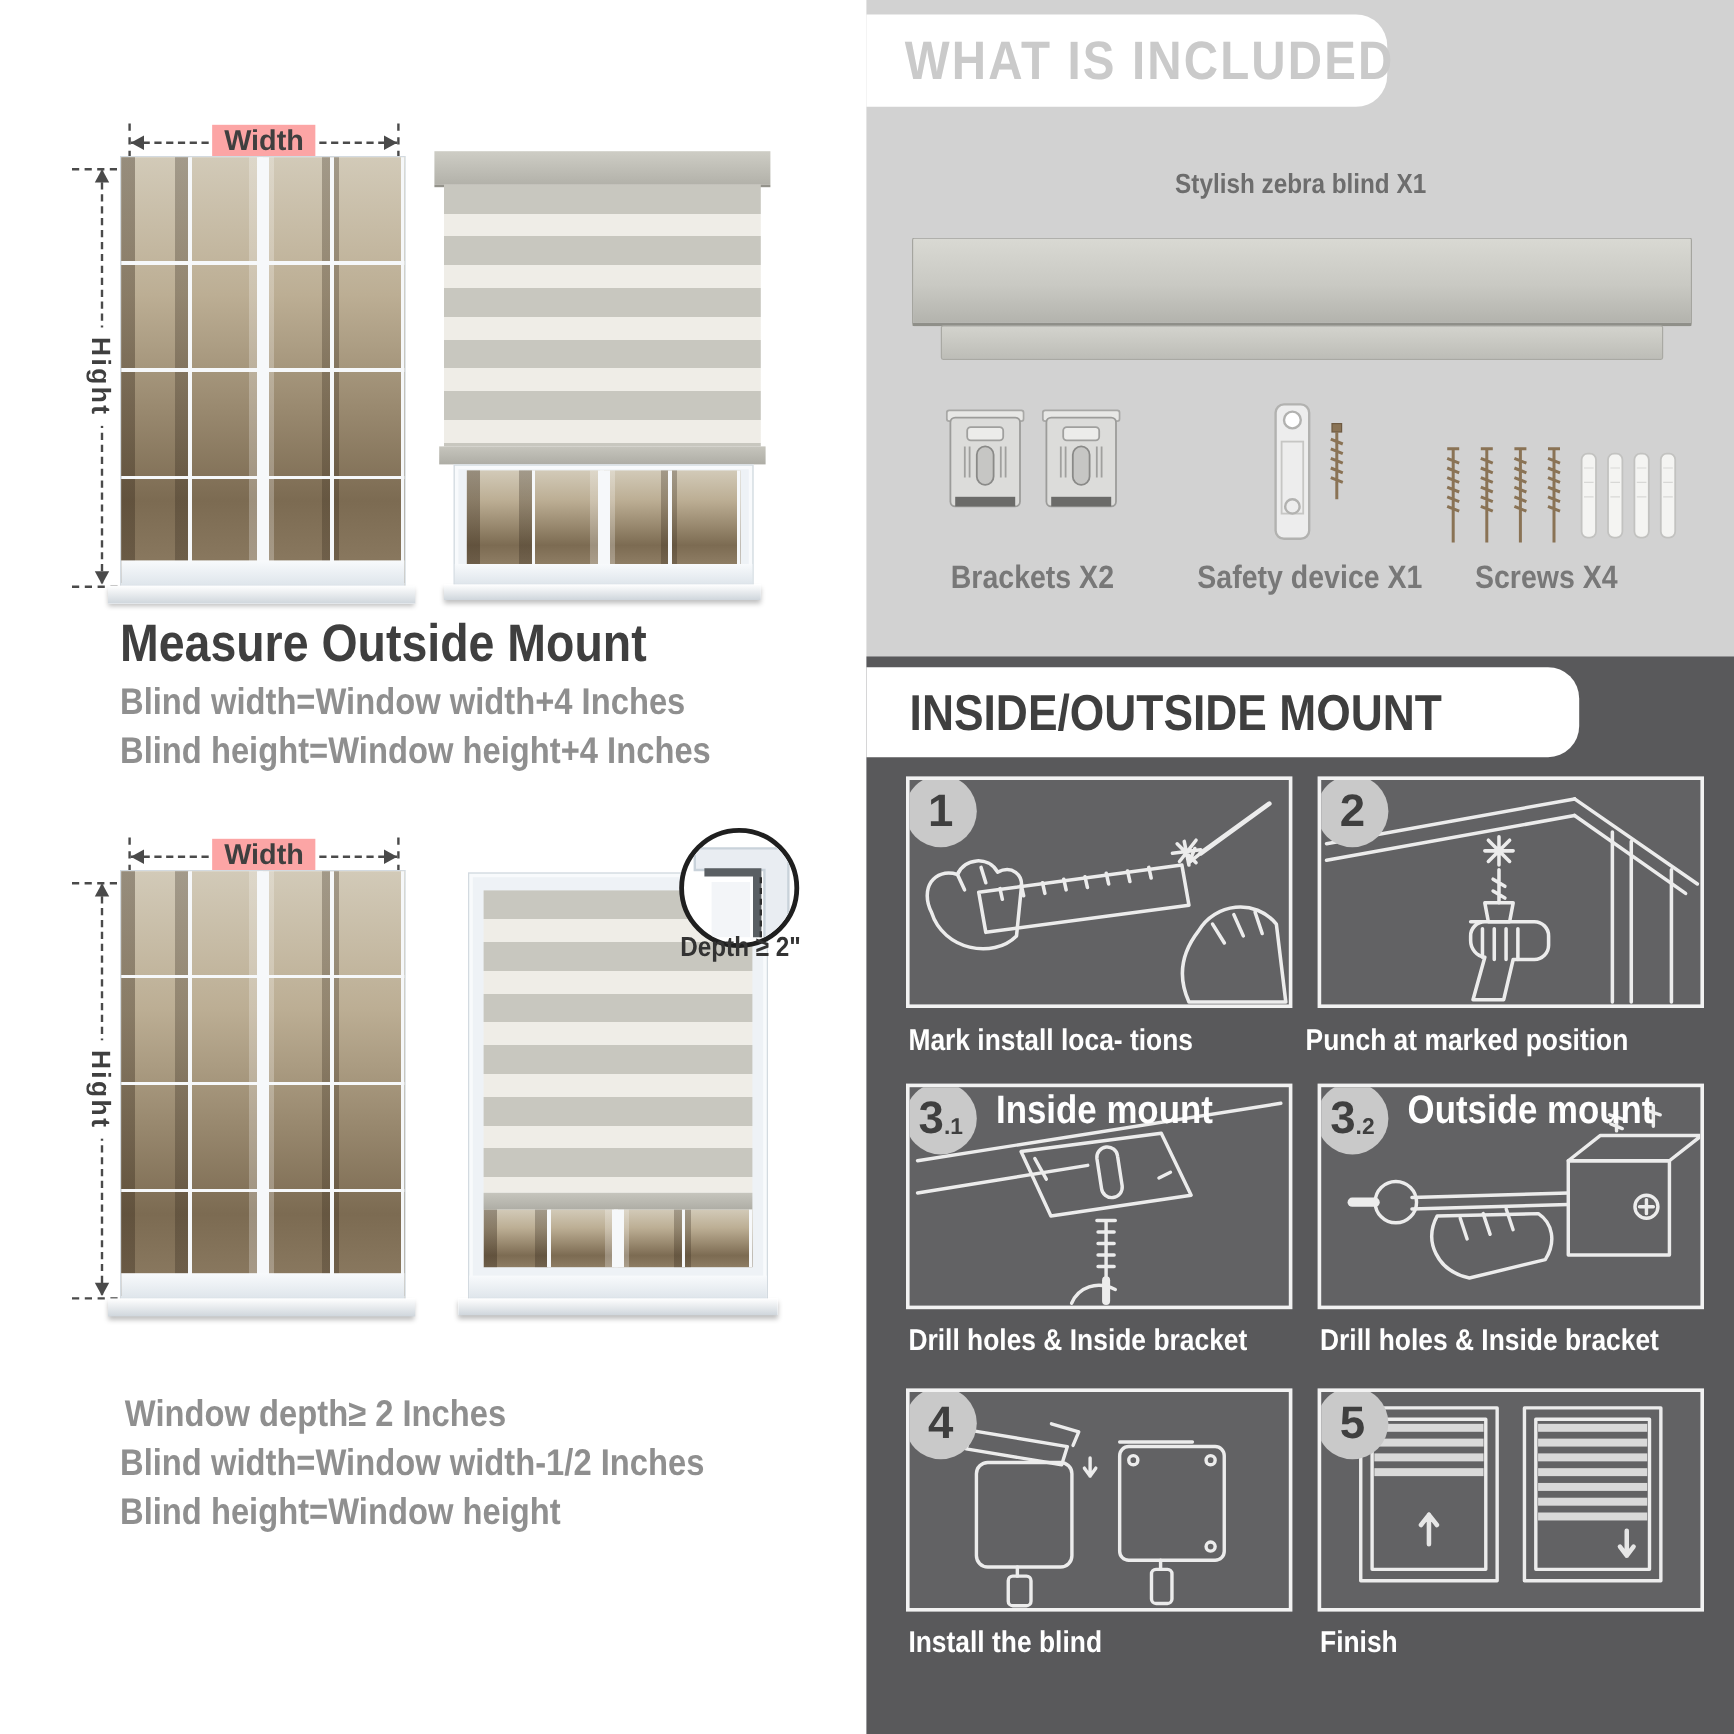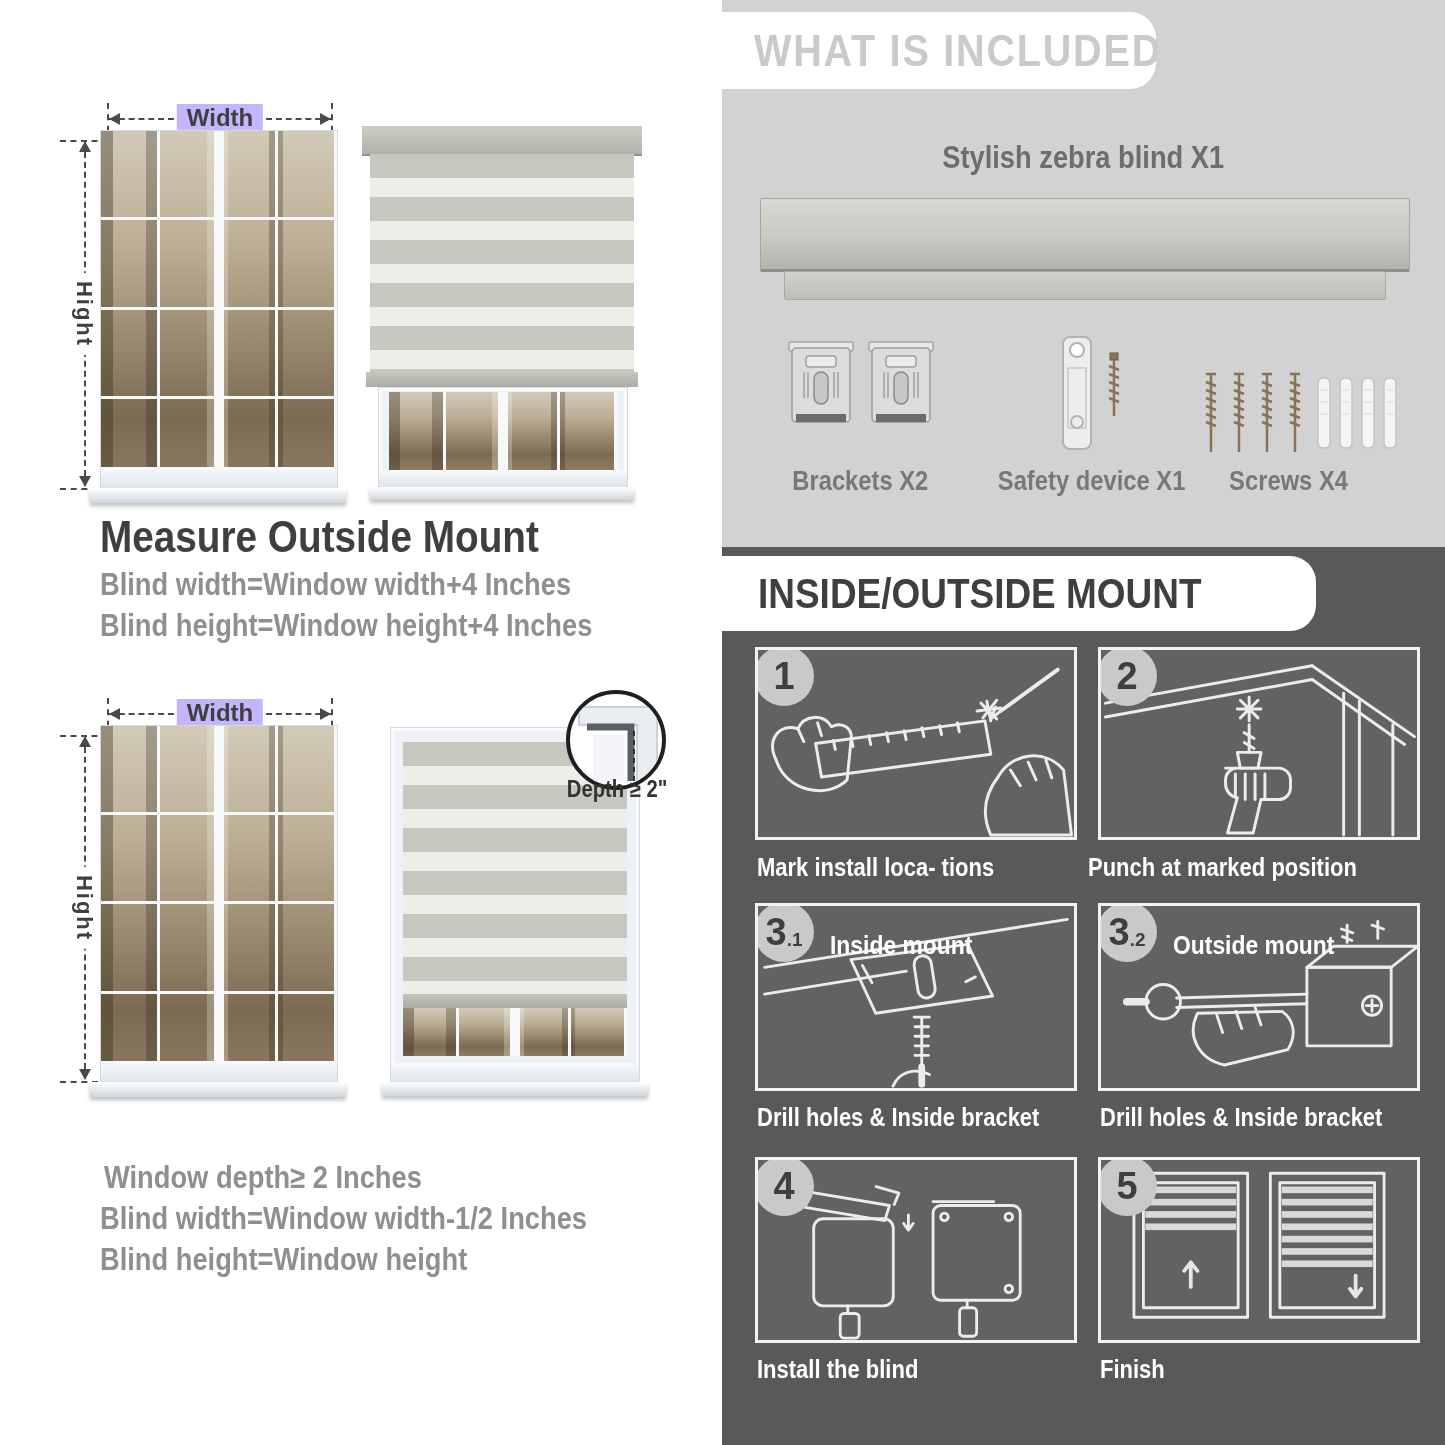--- a/index.html
+++ b/index.html
@@ -12,21 +12,21 @@
   
   .banner-measure{left:0;top:12px;width:470px;height:77px;background:#bcbcbc;
      border-radius:0 26px 26px 0;display:flex;align-items:center;padding-left:34px;
      color:#ffffff;font-size:47px;font-weight:bold;letter-spacing:1px;box-sizing:border-box;}
   .sec-title{color:#3f3f3f;font-size:44px;font-weight:bold;}
   .formula{color:#8f8f8f;font-size:31px;font-weight:bold;}
 
   
   .wline{height:0;border-top:2px dashed #4a4a4a;}
   .vguide{width:0;border-left:2px dashed #4a4a4a;}
-  .wlabel{background:#c4b5fd;color:#3f3f3f;font-size:24px;font-weight:bold;padding:0 10px;}
+  .wlabel{background:#fca5a5;color:#3f3f3f;font-size:24px;font-weight:bold;padding:0 10px;}
   .arr-l{width:0;height:0;border-top:6px solid transparent;border-bottom:6px solid transparent;border-right:11px solid #4a4a4a;}
   .arr-r{width:0;height:0;border-top:6px solid transparent;border-bottom:6px solid transparent;border-left:11px solid #4a4a4a;}
   .arr-u{width:0;height:0;border-left:6px solid transparent;border-right:6px solid transparent;border-bottom:11px solid #4a4a4a;}
   .arr-d{width:0;height:0;border-left:6px solid transparent;border-right:6px solid transparent;border-top:11px solid #4a4a4a;}
   .hline-v{width:0;border-left:2px dashed #4a4a4a;}
   .hlabel{background:#ffffff;color:#3f3f3f;font-size:22px;font-weight:bold;
           writing-mode:vertical-rl;padding:8px 0;letter-spacing:2px;}
 
   
   .winframe{background:#eef2f6;border:1px solid #d3dae0;box-shadow:inset 0 0 0 3px #f8fafc;}
@@ -60,39 +60,39 @@
   .depth-label{color:#333333;font-size:23px;font-weight:bold;}
 
   .warn-text{color:#a9a9a9;font-size:24px;font-weight:bold;line-height:37px;}
 
   
   .right-bg{left:722px;top:0;width:723px;height:547px;background:#d2d2d2;}
   .banner-included{left:722px;top:12px;width:434px;height:77px;background:#ffffff;
      border-radius:0 26px 26px 0;display:flex;align-items:center;padding-left:32px;
      color:#cacaca;font-size:45px;font-weight:bold;letter-spacing:2px;box-sizing:border-box;}
   .product-title{left:722px;top:140px;width:723px;text-align:center;color:#6d6d6d;
-     font-size:31px;font-weight:bold;}
+     font-size:23px;font-weight:bold;}
   .headrail-top{left:760px;top:198px;width:648px;height:70px;
      background:linear-gradient(180deg,#d9d9d3 0%,#c9c9c3 55%,#b3b3ad 100%);
      border:1px solid #a5a59f;border-bottom:3px solid #8f8f89;border-radius:2px;}
   .headrail-lip{left:784px;top:271px;width:600px;height:27px;
      background:linear-gradient(180deg,#d3d3cd,#bdbdb7);border:1px solid #a9a9a3;border-radius:2px;}
   .item-label{color:#787878;font-size:27px;font-weight:bold;text-align:center;}
 
   .dark-bg{left:722px;top:547px;width:723px;height:898px;background:#59595b;}
   .banner-mount{left:722px;top:556px;width:594px;height:75px;background:#ffffff;
      border-radius:0 26px 26px 0;display:flex;align-items:center;padding-left:36px;
      color:#3f3f3f;font-size:42px;font-weight:bold;box-sizing:border-box;}
   .step-panel{position:absolute;width:322px;background:#626264;border:3px solid #f2f2f2;
      box-sizing:border-box;overflow:hidden;}
   .badge{position:absolute;left:-4px;top:-4px;width:60px;height:60px;border-radius:50%;
      background:#c9c9c9;color:#3f3f3f;display:flex;align-items:center;justify-content:center;font-weight:bold;}
   .badge .n{font-size:38px;}
   .badge .s{font-size:19px;margin-top:16px;}
-  .ptitle{position:absolute;left:72px;top:24px;color:#ffffff;font-weight:bold;font-size:26px;}
+  .ptitle{position:absolute;left:72px;top:0;color:#ffffff;font-weight:bold;font-size:33px;}
   .caption{position:absolute;color:#ffffff;font-size:25px;font-weight:bold;}
   .stepart{position:absolute;inset:0;width:100%;height:100%;}
 </style>
 </head>
 <body>
 
 <div class="page">
 
   
 

